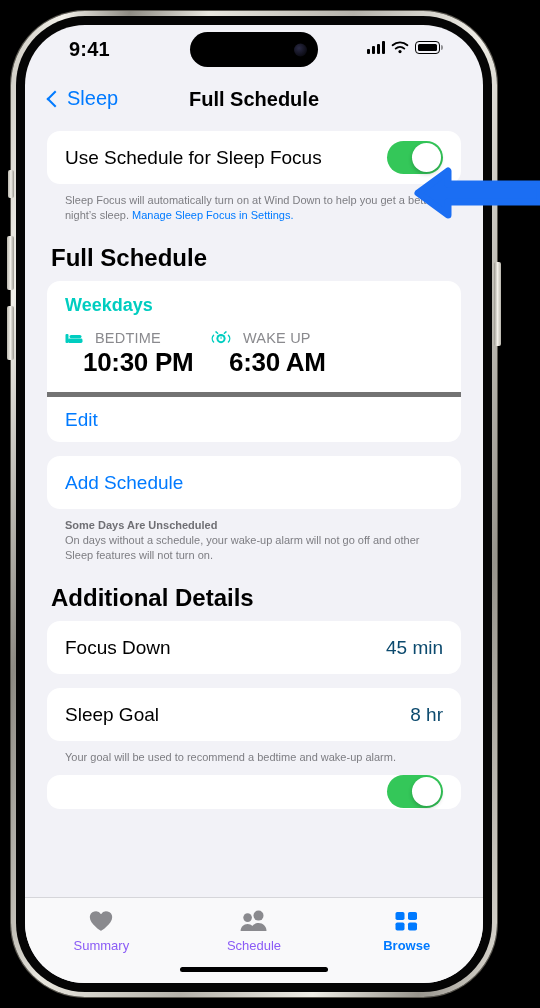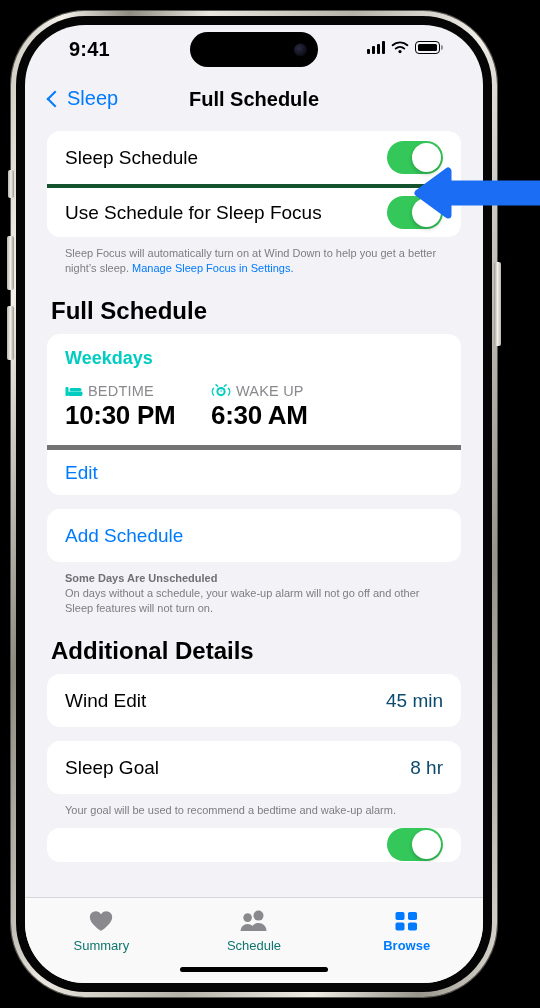--- a/index.html
+++ b/index.html
@@ -80,35 +80,35 @@
   .footnote a{ color:#007aff; text-decoration:none; }
   .footnote b{ color:#6f6f74; }
 
   .section-title{ font-size:24px; font-weight:bold; color:#000; padding:22px 4px 9px 4px; }
 
   
   .wd-top{ padding:14px 18px 14px 18px; }
   .wd-name{ font-size:18px; font-weight:bold; color:#00cdc0; margin-bottom:14px; }
   .wd-cols{ display:flex; }
   .wd-col{ width:146px; }
-  .wd-head{ display:flex; align-items:center; gap:5px; margin-bottom:1px; }
+  .wd-head{ display:flex; align-items:center; gap:12px; margin-bottom:1px; }
   .wd-head span{ font-size:14.5px; color:#8a8a8e; letter-spacing:.2px; }
-  .wd-time{ font-size:26px; font-weight:bold; color:#000; letter-spacing:-.3px; }
+  .wd-time{ font-size:26px; font-weight:bold; color:#000; letter-spacing:-.3px;margin-left:18px; }
   .ic{ flex:none; }
 
   .edit-row{ border-top:5px solid #737373; padding:0 18px; height:50px; display:flex; align-items:center; }
   .gap{ height:14px; }
   .gap-s{ height:10px; }
 
   
   .tabbar{ position:absolute; left:0; right:0; bottom:0; height:86px;
     background:rgba(249,249,250,.95); border-top:1px solid #d6d6da;
     display:flex; align-items:flex-start; padding-top:11px; }
   .tab{ flex:1; display:flex; flex-direction:column; align-items:center; gap:5px; }
-  .tab-label{ font-size:13px; color:#0f766e; }
+  .tab-label{ font-size:13px; color:#8b5cf6; }
   .tab.active .tab-label{ color:#007aff; font-weight:bold; }
   .home-ind{ position:absolute; left:50%; transform:translateX(-50%); bottom:11px;
     width:148px; height:5px; border-radius:3px; background:#000; }
 
   
   .arrow{ position:absolute; left:414px; top:166px; width:126px; height:54px; }
 
   .clip-bottom{ position:relative; }
 </style>
 </head>
@@ -155,26 +155,20 @@
       <div class="nav-back">
         <div class="chev"></div>
         <div class="nav-back-label">Sleep</div>
       </div>
       <div class="nav-title">Full Schedule</div>
     </div>
 
     <div class="content">
 
       <div class="card">
-        <div class="row">
-          <div class="row-label">Sleep Schedule</div>
-          <div class="toggle">
-              <div class="knob"></div>
-            </div>
-        </div>
         <div class="row">
           <div class="row-label">Use Schedule for Sleep Focus</div>
           <div class="toggle">
               <div class="knob"></div>
             </div>
         </div>
       </div>
 
       <div class="footnote">
         <span>Sleep Focus will automatically turn on at Wind Down to help you get a better night’s sleep. </span><a href="#">Manage Sleep Focus in Settings.</a>
@@ -227,21 +221,21 @@
 
       <div class="footnote">
         <b>Some Days Are Unscheduled</b><br>
         <span>On days without a schedule, your wake-up alarm will not go off and other Sleep features will not turn on.</span>
       </div>
 
       <div class="section-title">Additional Details</div>
 
       <div class="card">
         <div class="row">
-          <div class="row-label">Wind Edit</div>
+          <div class="row-label">Focus Down</div>
           <div class="row-value">45 min</div>
         </div>
       </div>
 
       <div class="gap"></div>
 
       <div class="card">
         <div class="row">
           <div class="row-label">Sleep Goal</div>
           <div class="row-value">8 hr</div>

